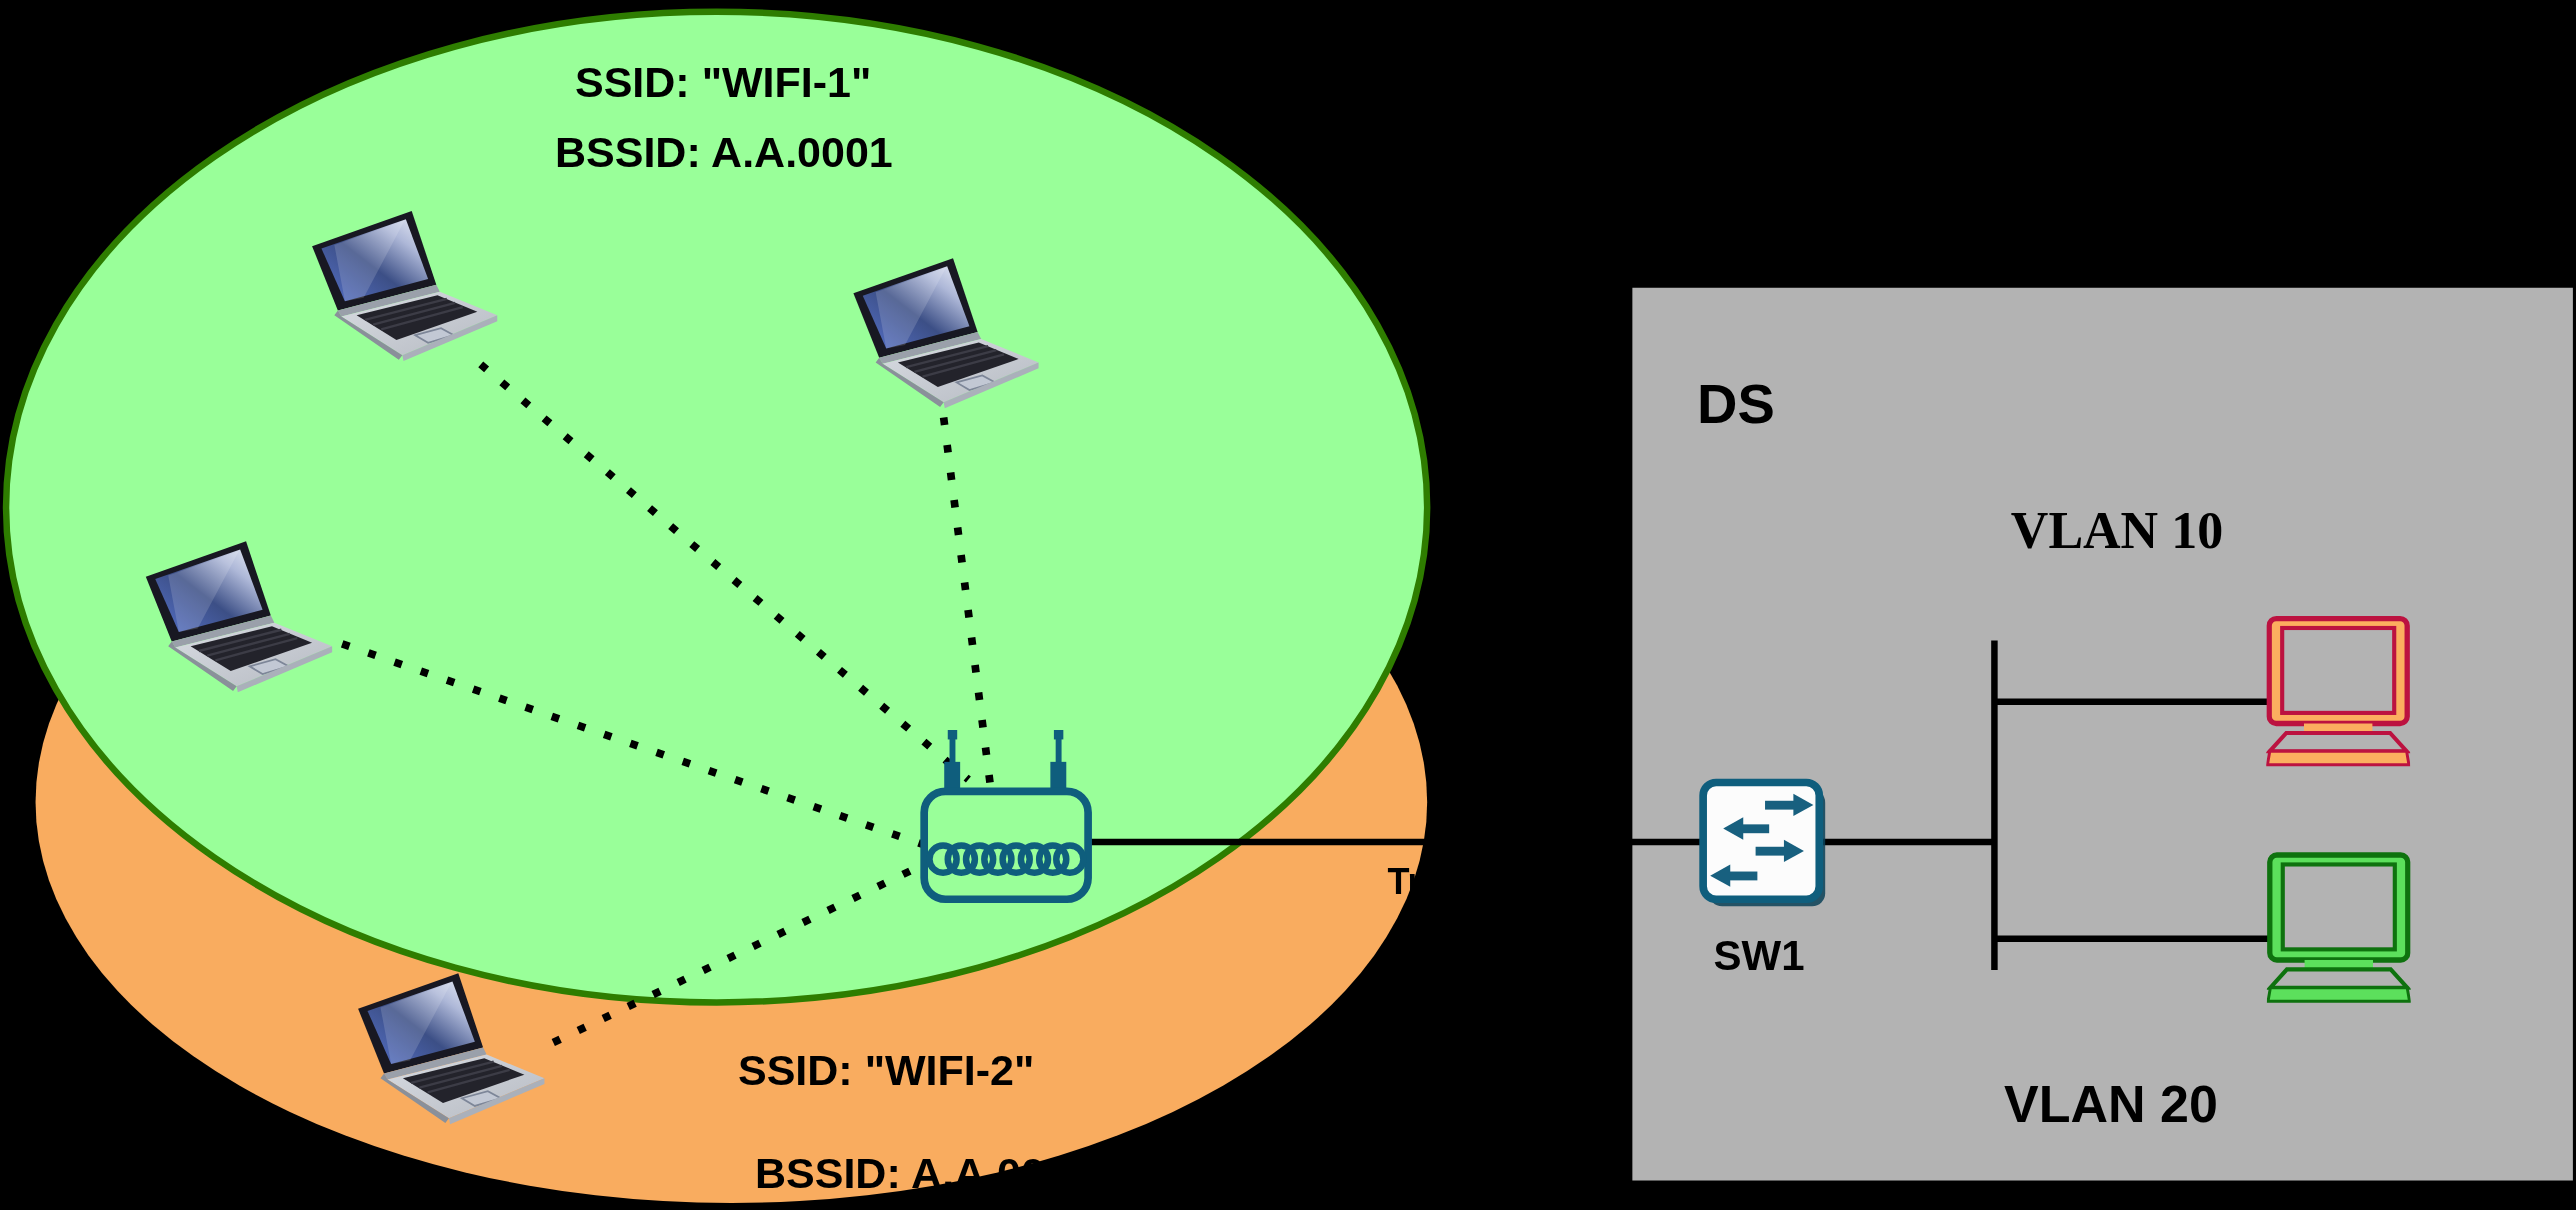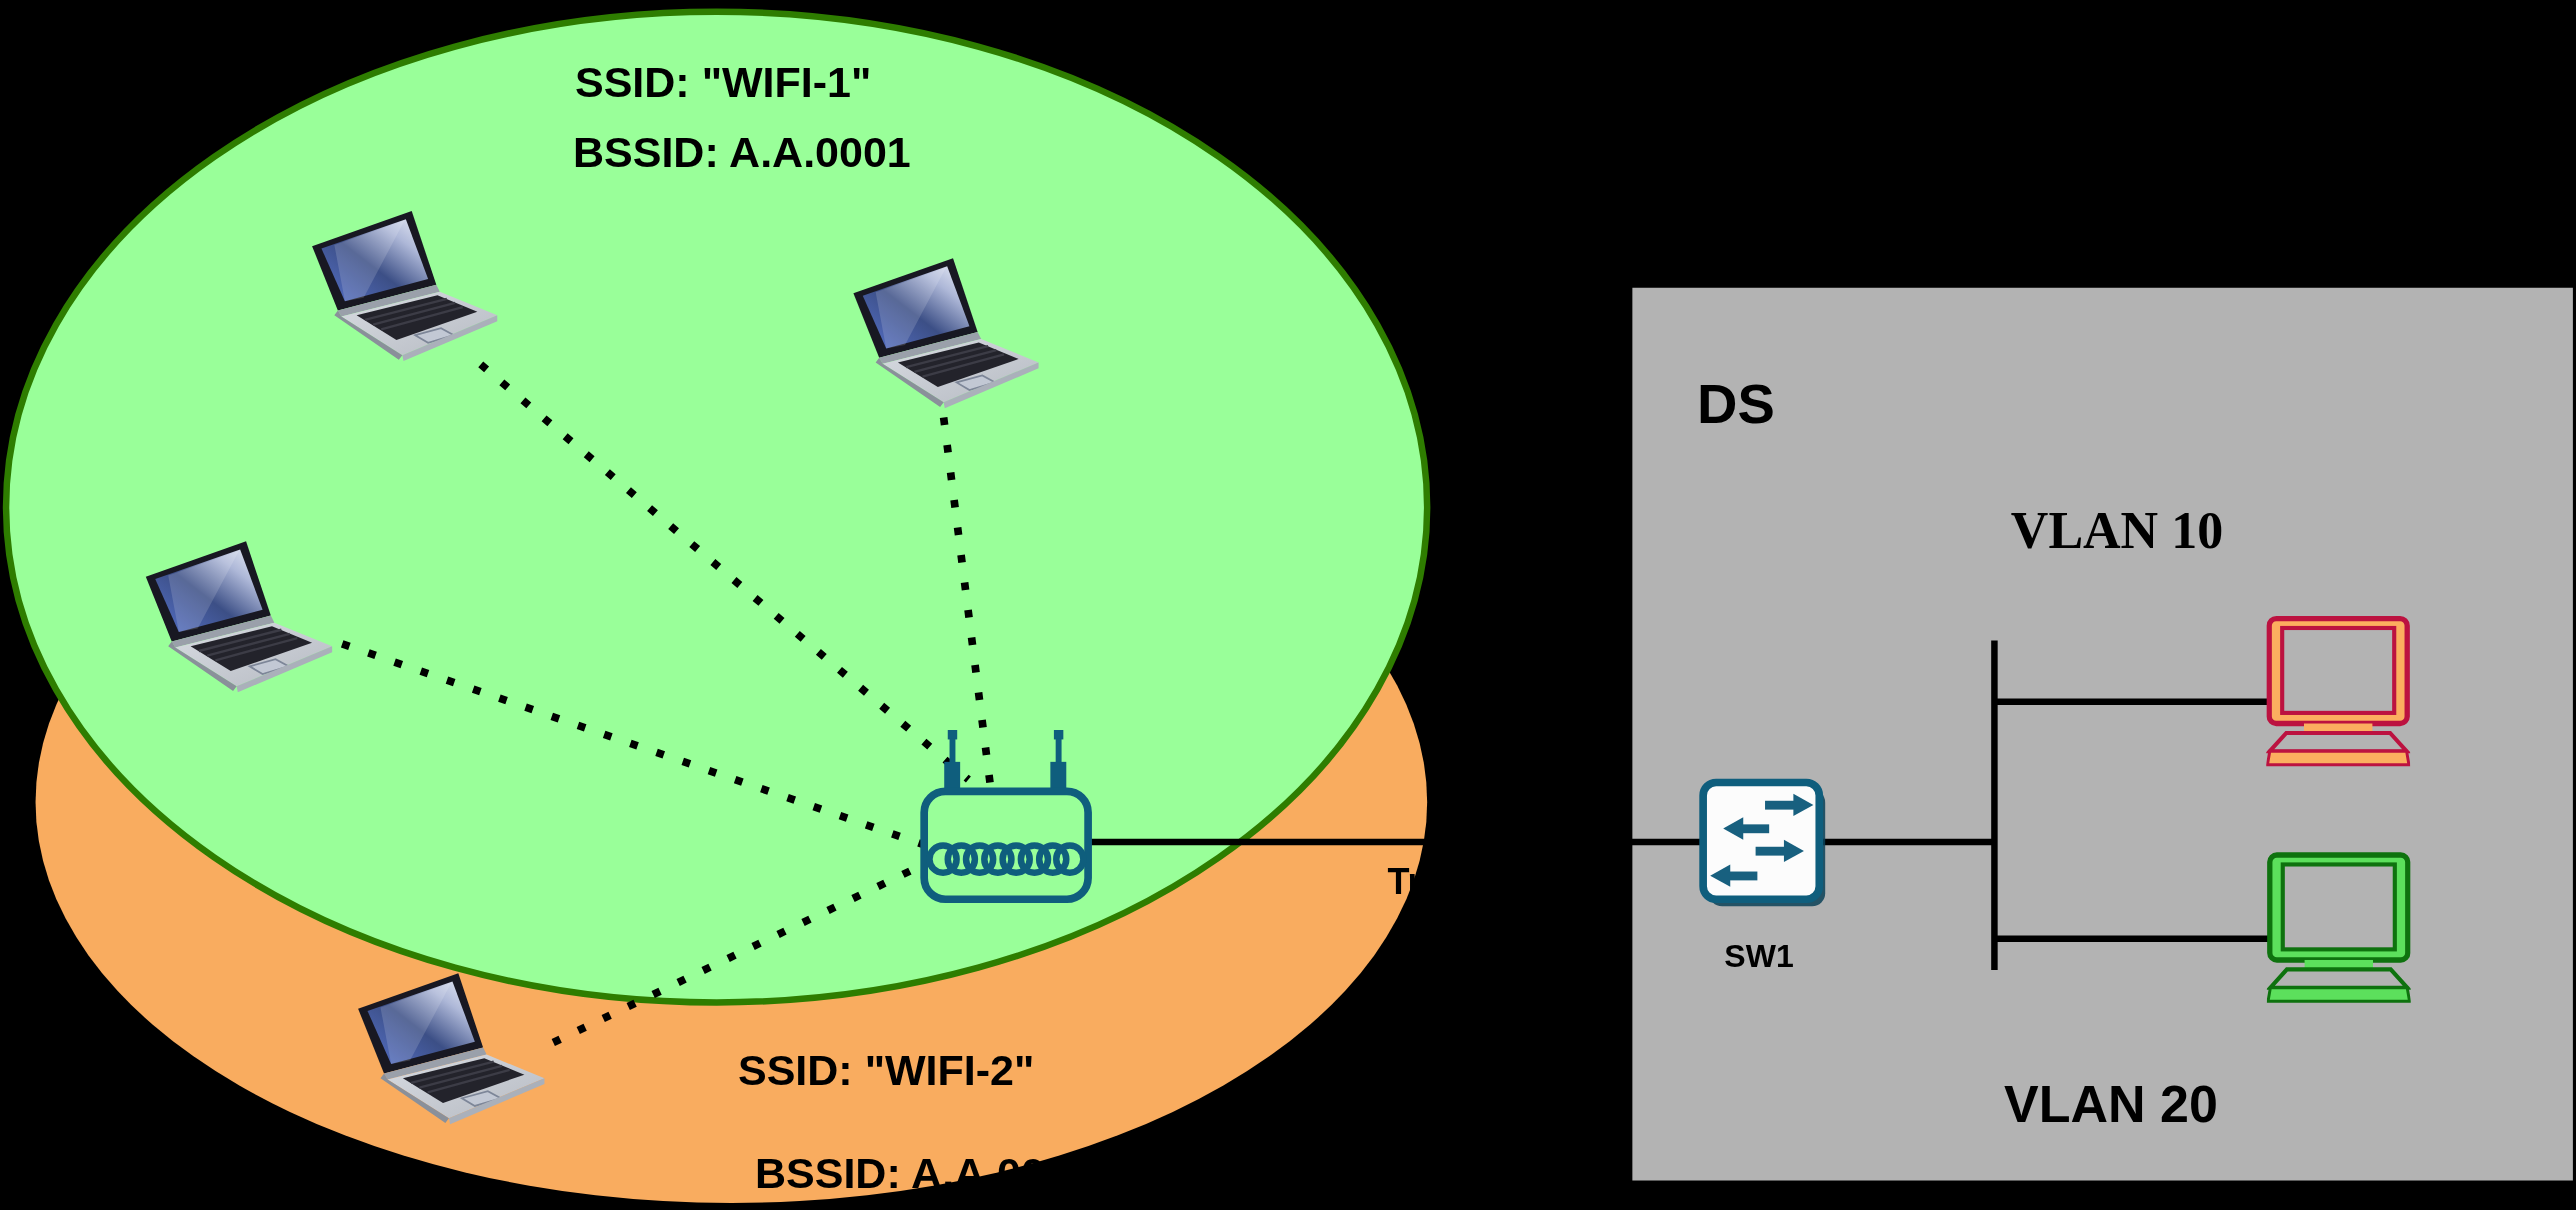--- a/index.html
+++ b/index.html
@@ -15,21 +15,21 @@
     position:absolute;
     color:#000;
     font-weight:bold;
     white-space:pre;
   }
   .lbl.center{text-align:center;}
   .ssid{font-size:43px;line-height:47px;}
   .trunklbl{font-size:36px;line-height:63px;}
   .ds-title{font-size:56px;line-height:86px;}
   .vlanlbl{font-size:52px;line-height:57px;}
-  .swlbl{font-size:32px;line-height:50px;}
+  .swlbl{font-size:42px;line-height:50px;}
 </style>
 </head>
 <body>
 
 <div id="canvas">
 
   <svg id="diagram-svg" viewBox="0 0 4368 2052">
     <defs>
       <linearGradient id="scr" x1="0" y1="1" x2="1" y2="0">
         <stop offset="0" stop-color="#5570c8"></stop>
@@ -126,21 +126,21 @@
         <rect x="42" y="151" width="50" height="15"></rect>
         <polygon points="46,139 12,158 46,177"></polygon>
       </g>
     </g>
 
     <use href="#pc" x="3843" y="1044" width="244" height="258" style="--fill:var(--pc_red_fill,#FCAE5F);--stroke:var(--pc_red_stroke,#BC1240);"></use>
     <use href="#pc" x="3844" y="1445" width="244" height="258" style="--fill:var(--pc_green_fill,#5CE05C);--stroke:var(--pc_green_stroke,#0E720E);"></use>
   </svg>
 
   <div class="lbl ssid" style="left:575px;top:59px;">SSID: "WIFI-1"</div>
-  <div class="lbl ssid" style="left:573px;top:129px;text-align:right;">BSSID: A.A.0001</div>
+  <div class="lbl ssid" style="left:555px;top:129px;text-align:right;">BSSID: A.A.0001</div>
 
   <div class="lbl ssid" style="left:738px;top:1047px;">SSID: "WIFI-2"</div>
   <div class="lbl ssid" style="left:755px;top:1122px;margin-top:28px;">BSSID: A.A.0002</div>
 
   <div class="lbl trunklbl center" style="left:1171px;top:850px;width:531px;"><span>Trunk</span><br></div>
 
   <div class="lbl ds-title" style="left:1697px;top:361px;">DS</div>
 
   <div class="lbl vlanlbl center" style="left:1940px;top:502px;width:354px;font-family:Liberation Serif, serif;">VLAN 10</div>
 

